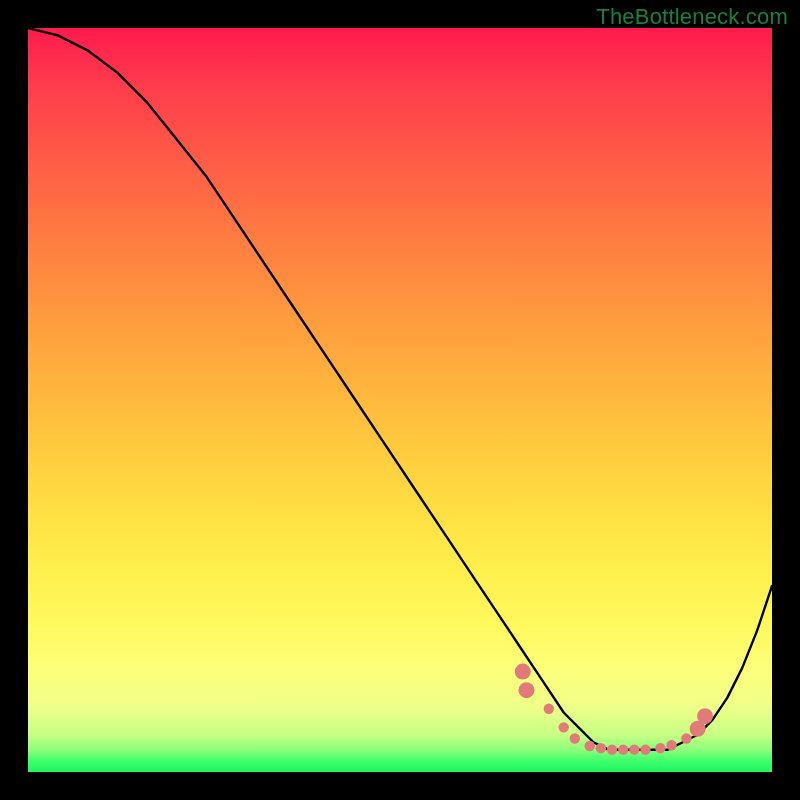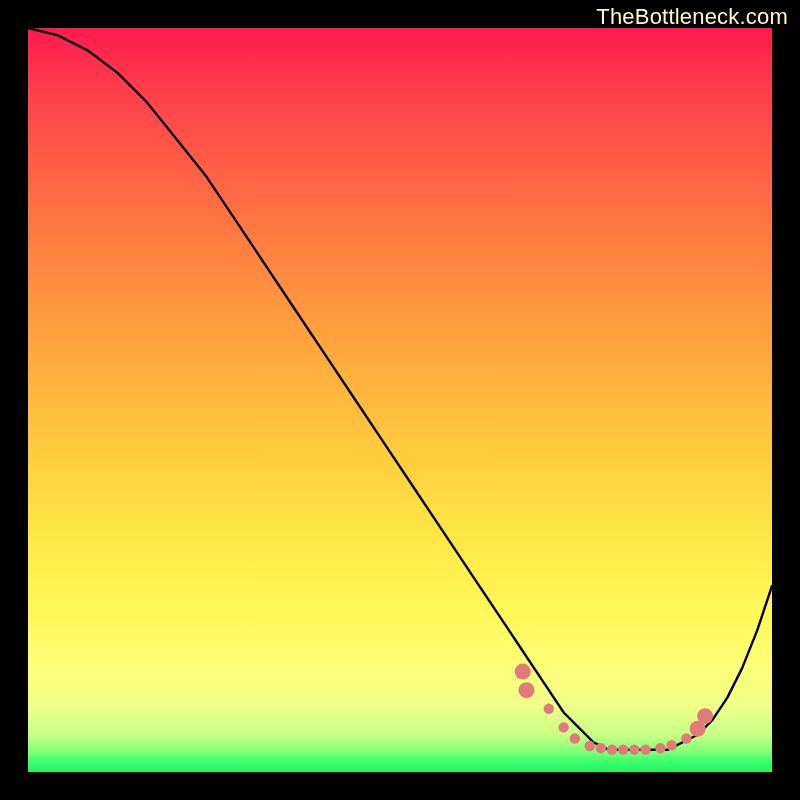--- a/index.html
+++ b/index.html
@@ -50,21 +50,21 @@
       #c7ff84 95%,
       #8cff7b 97%,
       #3fff6c 98.5%,
       #1cf563 100%
     );
   }
   .watermark {
     position: absolute;
     top: 4px;
     right: 12px;
-    color: #fef9c3;
+    color: #15803d;
     font-size: 22px;
     letter-spacing: 0.2px;
     font-weight: 500;
     user-select: none;
   }
   svg.curve {
     position: absolute;
     left: 0; top: 0;
     width: 100%;
     height: 100%;

